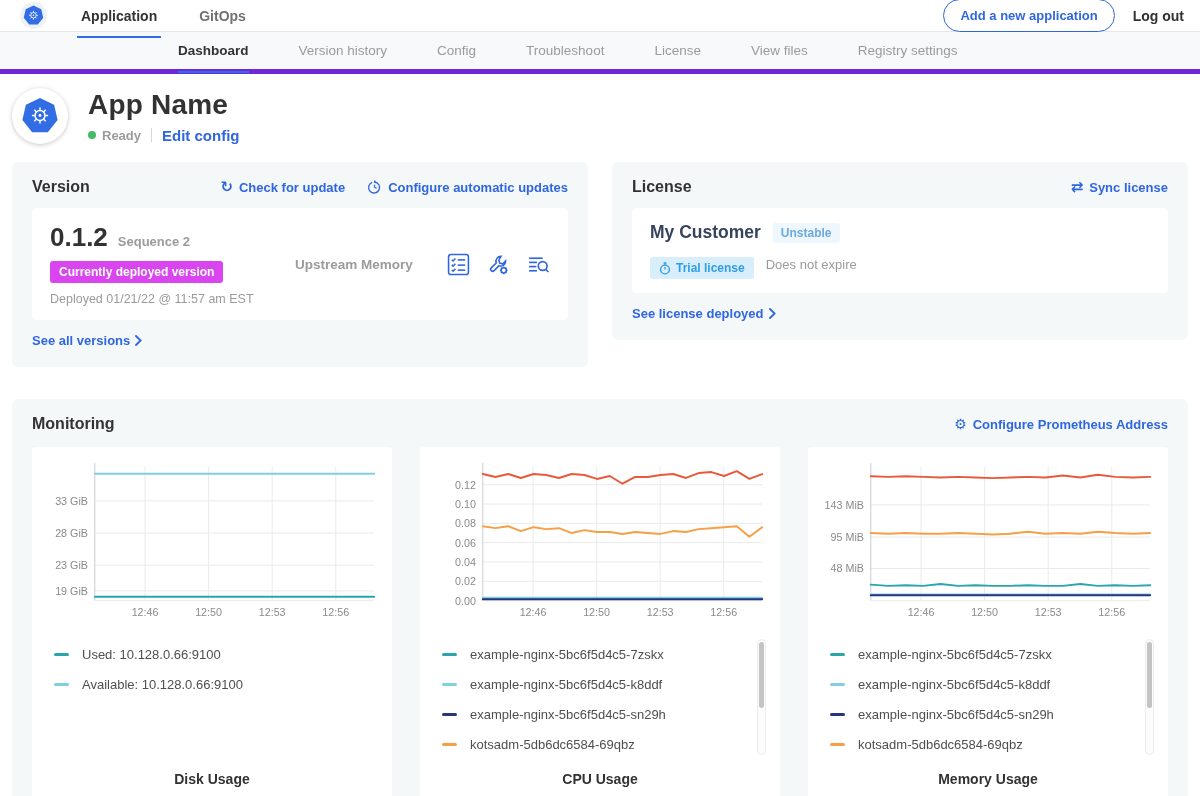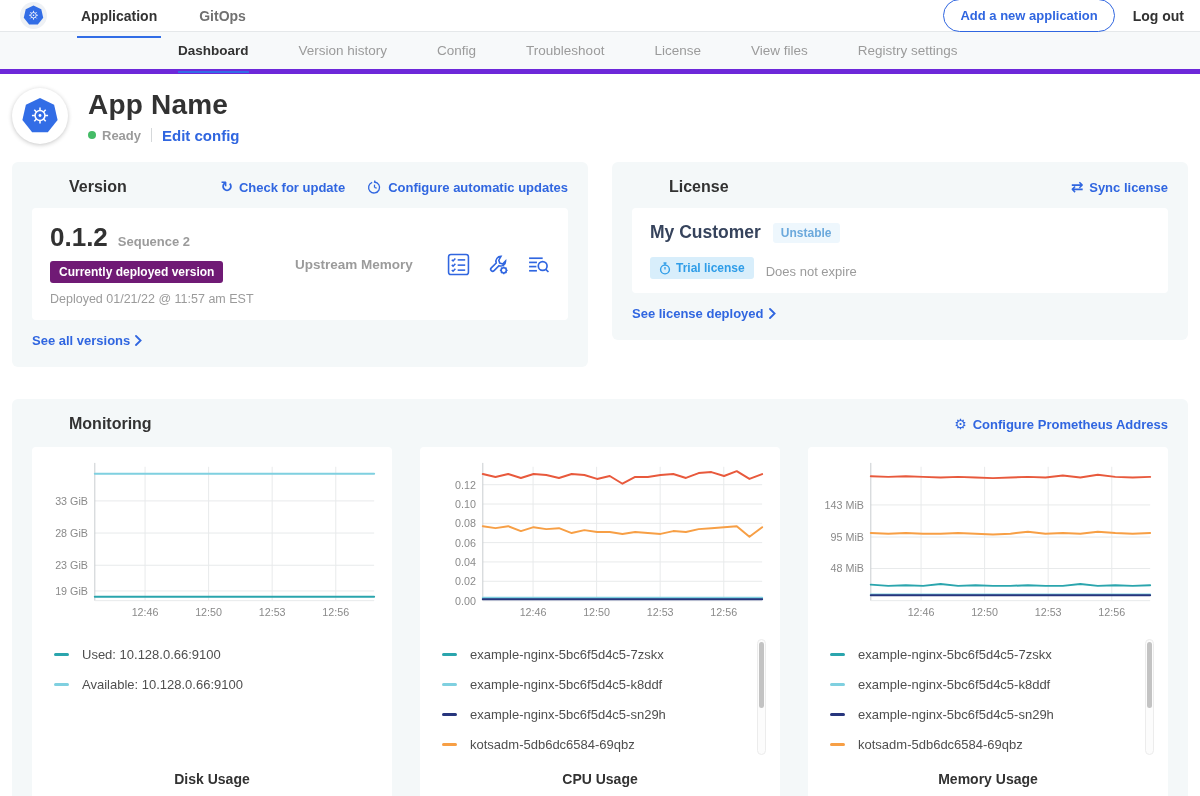--- a/index.html
+++ b/index.html
@@ -29,45 +29,45 @@
   .app-status-row { display:flex; align-items:center; margin-top:6px; font-size:13px; }
   .status-dot { width:8px; height:8px; border-radius:50%; background:#44bb66; margin-right:6px; }
   .status-text { color:#9b9b9b; font-weight:600; margin-right:10px; }
   .v-divider { width:1px; height:14px; background:#d5d8da; margin-right:10px; }
   .link { color:#3066e0; font-weight:700; cursor:pointer; text-decoration:none; }
   .edit-config { font-size:15px; }
 
   
   .cards-row { display:flex; gap:24px; padding:0 12px; align-items:flex-start; margin-top:2px; }
   .panel { background:#f4f8f9; border-radius:6px; padding:16px 20px 18px 20px; }
-  .panel-header { display:flex; align-items:center;margin-left:37px; }
+  .panel-header { display:flex; align-items:center; }
   .panel-title { font-size:16px; font-weight:700; }
   .panel-links { margin-left:auto; display:flex; align-items:center; gap:22px; }
   .icon-link { display:flex; align-items:center; gap:6px; font-size:13px; color:#3066e0; font-weight:700; cursor:pointer; }
   .glyph-icon { font-size:15px; line-height:1; font-weight:700; font-family:"DejaVu Sans",sans-serif; }
   .inner-card { background:#fff; border-radius:4px; margin-top:12px; padding:14px 18px; }
   .version-card { width:576px; }
   .license-card { width:576px; }
 
   .version-inner { display:flex; align-items:center; }
   .version-left { flex:0 0 auto; width:245px; }
   .version-line { display:flex; align-items:baseline; gap:10px; }
   .version-number { font-size:26px; font-weight:700; }
   .sequence { font-size:13px; color:#9b9b9b; font-weight:600; }
-  .deployed-badge { display:inline-block; margin-top:8px; background:#701a75; color:#fff; font-size:12px; font-weight:700; padding:4px 9px; border-radius:3px; }
+  .deployed-badge { display:inline-block; margin-top:8px; background:#d946ef; color:#fff; font-size:12px; font-weight:700; padding:4px 9px; border-radius:3px; }
   .deployed-at { margin-top:9px; font-size:12.5px; color:#9b9b9b; }
   .version-source { flex:1; font-size:13.5px; font-weight:600; color:#9b9b9b; }
   .version-actions { display:flex; align-items:center; gap:17px; }
   .action-icon { cursor:pointer; display:flex; }
   .see-link { display:inline-flex; align-items:center; gap:5px; margin-top:13px; font-size:13px; }
 
   .customer-line { display:flex; align-items:center; gap:12px; }
   .customer-name { font-size:17.5px; font-weight:700; color:#36435c; }
   .channel-badge { background:#eef7fd; color:#6ca9dc; font-size:12px; font-weight:700; padding:3px 8px; border-radius:3px; }
-  .license-row2 { display:flex; align-items:flex-end; gap:12px; margin-top:14px; }
+  .license-row2 { display:flex; align-items:flex-start; gap:12px; margin-top:14px; }
   .trial-badge { display:inline-flex; align-items:center; gap:5px; background:#d8eefb; color:#2f9de8; font-size:12px; font-weight:700; padding:4px 9px; border-radius:3px; }
   .expiry { font-size:13px; color:#9b9b9b; }
 
   
   .monitoring-panel { margin:32px 12px 0 12px; padding:16px 20px 16px 20px; }
   .charts-row { display:flex; gap:28px; margin-top:14px; align-items:stretch; }
   .chart-card { flex:1; background:#fff; border-radius:4px; padding:12px 12px 6px 12px; display:flex; flex-direction:column; }
   .chart-svg { width:100%; height:auto; display:block; }
   .chart-svg .grid { stroke:#e7e9eb; stroke-width:1; }
   .chart-svg .axis { stroke:#c9ccd0; stroke-width:1; }

